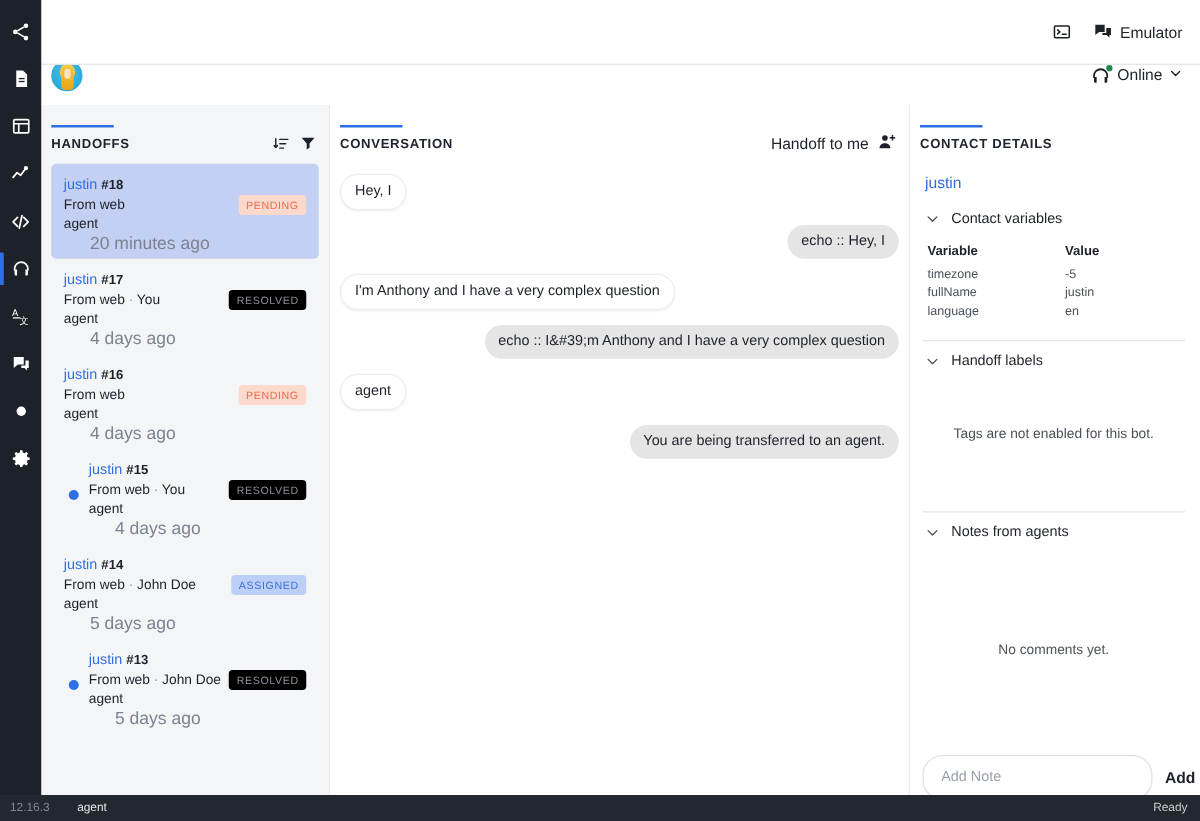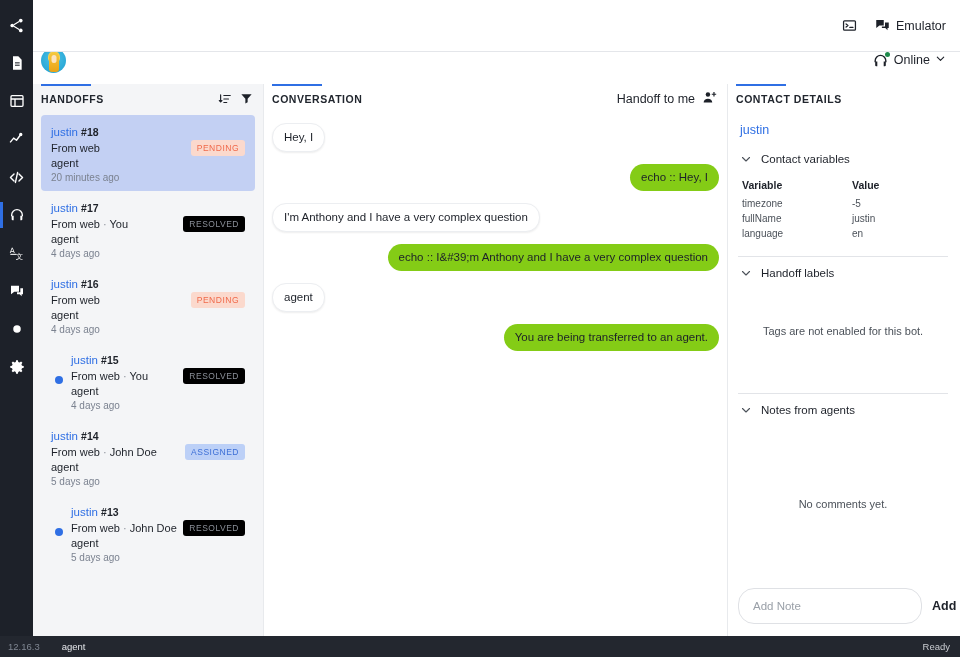--- a/index.html
+++ b/index.html
@@ -119,20 +119,21 @@
   .col-conv { width: 465px; background: #ffffff; display: flex; flex-direction: column;
               border-left: 1px solid #e8eaed; border-right: 1px solid #e8eaed; }
   .col-contact { width: 230px; background: #ffffff; display: flex; flex-direction: column; justify-content: space-between; }
 
   .sec-head {
     position: relative;
     height: 29px;
     display: flex; align-items: center;
     padding: 0 10px 0 8px;
     flex: none;
+    margin-top: 16px;
   }
   .sec-head::before {
     content: "";
     position: absolute; left: 8px; top: 0;
     width: 50px; height: 2px;
     background: #2f6fe4;
   }
   .sec-title {
     font-size: 10.5px; letter-spacing: 0.55px;
     color: #21262e; font-weight: 700;
@@ -162,21 +163,21 @@
     width: 8px; height: 8px; border-radius: 50%;
     background: #2f6fe4;
   }
   .hmeta { display: flex; flex-direction: column; gap: 1px; }
   .hname { font-size: 11.5px; line-height: 15px; }
   .hname .nm { color: #2f6fe4; }
   .hname .num { color: #1d2129; font-weight: 700; font-size: 10.5px; }
   .hfrom { font-size: 11px; color: #1d2129; line-height: 14px; }
   .hfrom .sep { color: #8b9099; }
   .hagent { font-size: 11px; color: #1d2129; line-height: 14px; }
-  .hago { font-size: 10px; color: #7b8290; line-height: 14px; }
+  .hago { font-size: 14px; color: #7b8290; line-height: 14px; margin-left: 21px; }
   .badge {
     position: absolute; right: 10px; top: 25px;
     font-size: 8.5px; letter-spacing: 0.5px;
     padding: 3px 6px; border-radius: 3px;
     font-weight: 400;
   }
   .badge.pending  { background: #fbd9cd; color: #f0694a; }
   .badge.resolved { background: #000000; color: #8b9099; }
   .badge.assigned { background: #bcd0f7; color: #3d6fd6; }
 
@@ -186,21 +187,21 @@
   .row.in  { justify-content: flex-start; }
   .row.out { justify-content: flex-end; }
   .bubble {
     max-width: 82%;
     padding: 6px 11px;
     border-radius: 14px;
     font-size: 11.5px; line-height: 15px;
     color: #1d2129;
   }
   .bubble.in  { background: #ffffff; border: 1px solid #eceef1; box-shadow: 0 1px 2px rgba(0,0,0,0.07); }
-  .bubble.out { background: #84cc16; }
+  .bubble.out { background: #e5e5e5; }
 
   
   .cbody { flex: 1; padding: 0 10px; display: flex; flex-direction: column; }
   .cname { font-size: 12.5px; color: #2f6fe4; margin: 10px 0 12px 2px; }
   .accord {
     display: flex; align-items: center; gap: 9px;
     font-size: 11.5px; color: #1d2129;
     padding: 4px 0 4px 2px;
   }
   .accord svg { display: block; }

